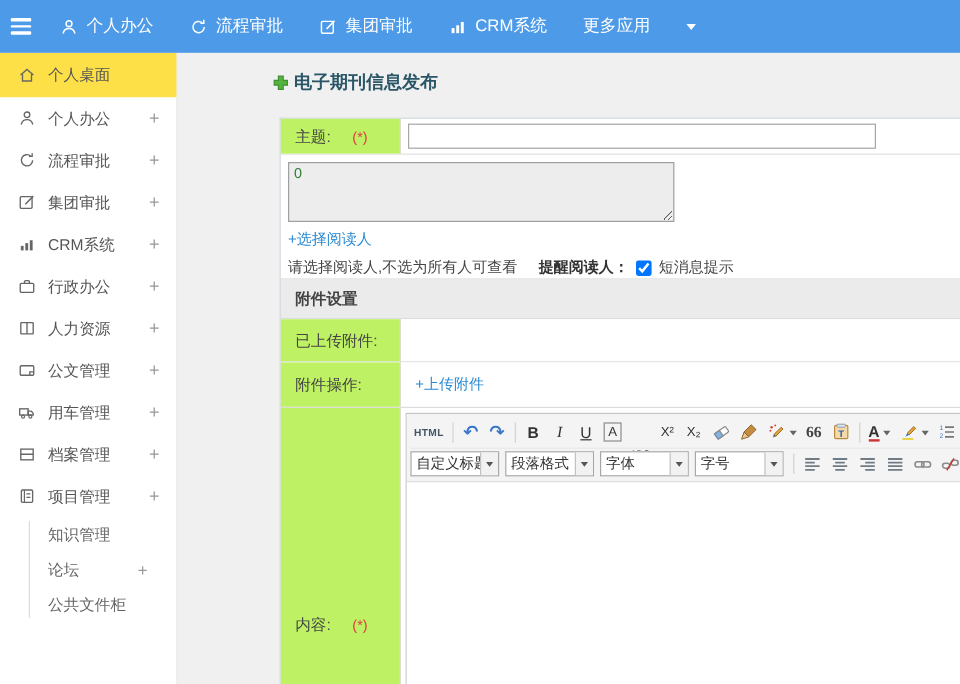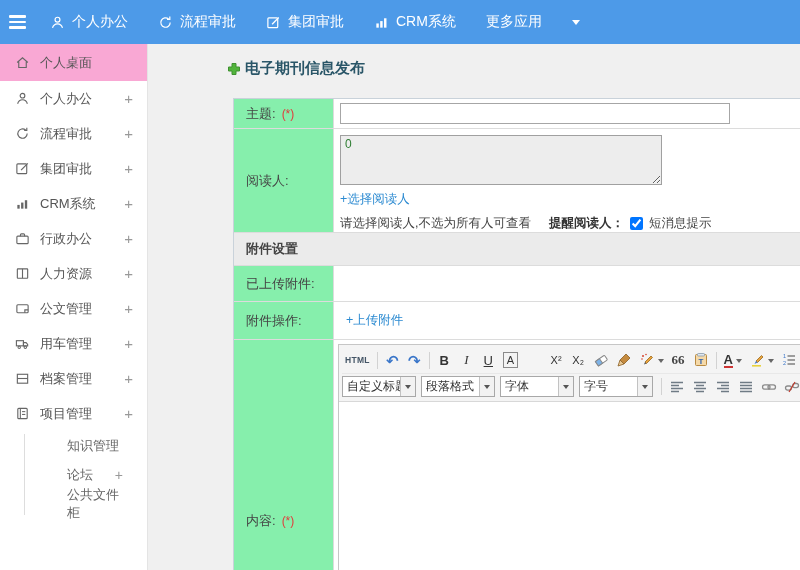--- a/index.html
+++ b/index.html
@@ -12,34 +12,34 @@
   .hamburger { width:34px; height:30px; display:flex; flex-direction:column; justify-content:center; gap:3px; align-items:center; cursor:pointer; }
   .hamburger i { display:block; width:17px; height:2.4px; background:#fff; border-radius:1px; }
   .topnav { display:flex; align-items:center; gap:30px; margin-left:16px; }
   .nav-item { display:flex; align-items:center; gap:7px; font-size:14px; cursor:pointer; white-space:nowrap; }
   .nav-item svg { display:block; }
   .caret-down { width:0; height:0; border:4px solid transparent; border-top:5px solid #fff; margin-top:4px; }
 
   
   .sidebar { position:absolute; top:44px; left:0; width:148px; bottom:0; background:#fff; border-right:1px solid #e4e4e4; }
   .side-item { height:35px; display:flex; align-items:center; gap:10px; padding:0 14px 0 15px; font-size:13px; color:#555; cursor:pointer; }
-  .side-item.active { background:#f9a8d4; height:37px; }
+  .side-item.active { background:#fde047; height:37px; }
   .side-item svg { flex-shrink:0; }
   .expand { margin-left:auto; color:#999; font-size:15px; font-weight:400; }
   .sub-list { position:relative; }
   .sub-list::before { content:""; position:absolute; left:24px; top:3px; bottom:3px; width:1px; background:#ddd; }
-  .sub-item { height:29px; display:flex; align-items:center; padding:0 24px 0 67px; font-size:13px; color:#666; cursor:pointer; }
+  .sub-item { height:29px; display:flex; align-items:center; padding:0 24px 0 40px; font-size:13px; color:#666; cursor:pointer; }
   .sub-item .expand { font-size:14px; }
 
   
   .main { position:absolute; left:149px; top:44px; right:0; bottom:0; background:#f0f0f0; overflow:hidden; }
   .page-title { display:flex; align-items:center; gap:4px; margin:15px 0 0 78px; font-size:15px; font-weight:bold; color:#2a5668; }
   .form-table { position:absolute; left:84px; top:54px; width:920px; background:#fff; border:1px solid #c9d2da; border-bottom:none; }
   .frow { display:flex; border-bottom:1px solid #dcdcdc; background:#fff; }
-  .flabel { width:100px; flex-shrink:0; background:#86efac; border-right:1px solid #dcdcdc; padding:0 6px 0 12px; font-size:13px; color:#444; display:flex; align-items:center; gap:6px; }
+  .flabel { width:100px; flex-shrink:0; background:#bef264; border-right:1px solid #dcdcdc; padding:0 6px 0 12px; font-size:13px; color:#444; display:flex; align-items:center; gap:18px; }
   .fval { flex:1; display:flex; flex-direction:column; justify-content:center; }
   .req { color:#e23c3c; font-size:12px; }
   .row-subject { height:30px; }
   .row-subject input { width:390px; height:21px; margin-left:6px; border:1px solid #a6a6a6; font-size:12px; padding:0 3px; }
   .row-readers { height:104px; }
   .row-readers .fval { justify-content:flex-start; padding:6px 0 0 6px; }
   .row-readers textarea { width:322px; height:53px; background:#ededed; border:1px solid #a0a0a0; color:#2e7d32; font-size:12px; padding:1px 4px; resize:both; font-family:"Liberation Sans","DejaVu Sans",sans-serif; }
   .link { color:#2b8ad1; font-size:12.5px; text-decoration:none; cursor:pointer; }
   .sel-reader { margin-top:6px; }
   .hint-line { display:flex; align-items:center; gap:4px; margin-top:7px; font-size:12.5px; color:#444; }
@@ -247,23 +247,20 @@
       <div class="flabel">
         <span>主题:</span>
         <span class="req">(*)</span>
       </div>
       <div class="fval">
         <input type="text" value="" style="">
       </div>
     </div>
 
     <div class="frow row-readers">
-      <div class="flabel">
-        <span>阅读人:</span>
-      </div>
       <div class="fval">
         <textarea style="">0</textarea>
         <a class="link sel-reader">+选择阅读人</a>
         <div class="hint-line">
           <span>请选择阅读人,不选为所有人可查看</span>
           <span class="remind">提醒阅读人：</span>
           <input type="checkbox" checked="true" style="">
           <span>短消息提示</span>
         </div>
       </div>

